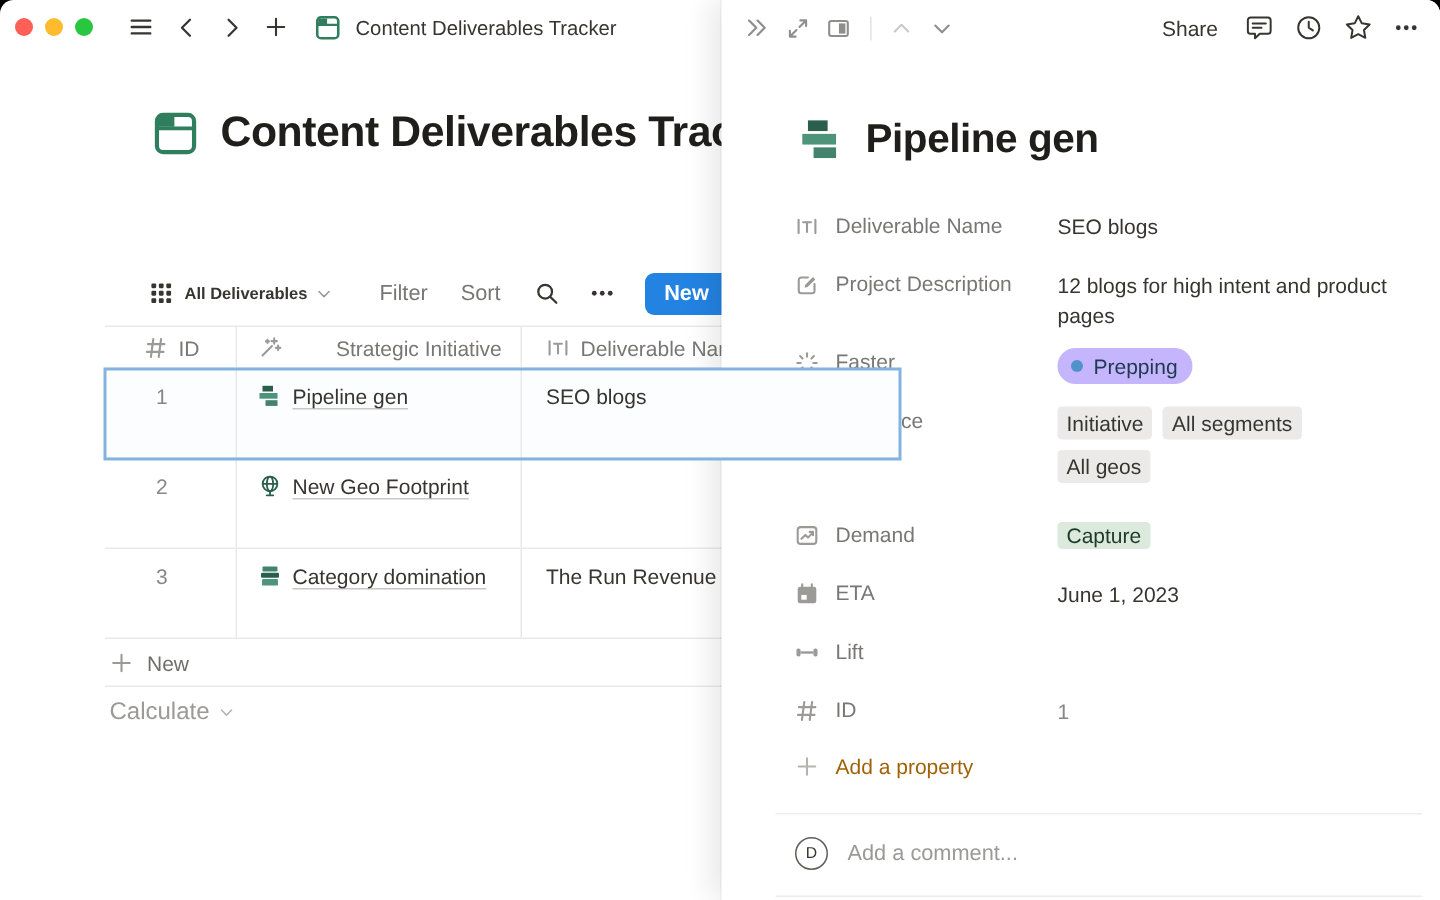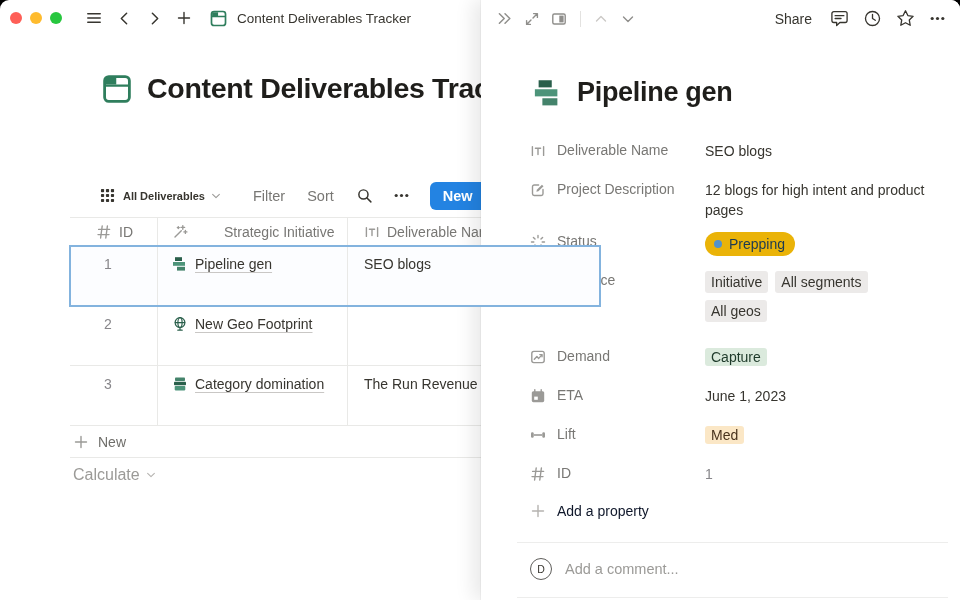--- a/index.html
+++ b/index.html
@@ -63,28 +63,28 @@
   .panel-title { display:flex; align-items:center; gap:14px; margin:40px 0 0 52px; }
   .panel-title h2 { font-size:27px; font-weight:700; letter-spacing:-0.3px; color:#1f1e1b; }
 
   .props { margin:26px 0 0 49px; width:410px; }
   .prop { display:flex; min-height:34px; margin-bottom:5px; }
   .prop.gap-after { margin-bottom:18px; }
   .prop-label { width:175px; display:flex; gap:11px; padding-top:8px; color:#787774; font-size:14px; cursor:pointer; align-items:flex-start; }
   .prop-label .picon { flex:0 0 auto; margin-top:1px; }
   .prop-value { flex:1; padding-top:7px; font-size:14px; max-width:224px; line-height:20px; cursor:pointer; }
   .prop-value.dim { color:#87868a; }
-  .pill { display:inline-flex; align-items:center; gap:7px; background:#eab308; border-radius:999px; padding:2px 10px 2px 9px; font-size:14px; color:#1d3a52; }
+  .pill { display:inline-flex; align-items:center; gap:7px; background:#c4b5fd; border-radius:999px; padding:2px 10px 2px 9px; font-size:14px; color:#1d3a52; }
   .pill .dot { width:8px; height:8px; border-radius:50%; background:#5292cb; }
   .tagwrap { display:flex; flex-wrap:wrap; gap:7px; row-gap:7px; }
   .tag { border-radius:3px; padding:1px 6px; font-size:14px; white-space:nowrap; }
   .tag.gray { background:#eceae9; color:#37352f; }
   .tag.green { background:#dbeadd; color:#1e3a2a; }
   .tag.yellow { background:#fbe7c6; color:#49331d; }
-  .add-prop { display:flex; align-items:center; gap:11px; margin:2px 0 0 49px; color:#0f172a; font-size:14px; cursor:pointer; padding:7px 0; }
+  .add-prop { display:flex; align-items:center; gap:11px; margin:2px 0 0 49px; color:#a16207; font-size:14px; cursor:pointer; padding:7px 0; }
 
   .comment-block { position:absolute; left:36px; bottom:2px; width:431px; }
   .comment-block .hr { border-top:1px solid #ededec; }
   .comment-row { display:flex; align-items:center; gap:13px; padding:15px 0 17px 13px; }
   .avatar { width:22px; height:22px; border-radius:50%; border:1.2px solid #5f5e5b; display:flex; align-items:center; justify-content:center; font-size:10.5px; font-weight:500; color:#37352f; flex:0 0 auto; }
   .comment-ph { color:#9b9a97; font-size:14.5px; }
 
   .picon { width:16px; height:16px; }
 </style>
 </head>
@@ -369,21 +369,21 @@
           </div>
           <div class="prop-value">12 blogs for high intent and product pages</div>
         </div>
         <div class="prop">
           <div class="prop-label">
             <span class="picon">
               <svg width="16" height="16" viewBox="0 0 16 16" fill="none" stroke="currentColor" stroke-width="1.4" stroke-linecap="round" stroke-linejoin="round">
                 <path d="M12.2 8h2.3M10.97 10.97l1.63 1.63M8 12.2v2.3M5.03 10.97L3.4 12.6M3.8 8H1.5M5.03 5.03L3.4 3.4M8 3.8V1.5M10.97 5.03l1.63-1.63"></path>
               </svg>
             </span>
-            <span>Status</span>
+            <span>Faster</span>
           </div>
           <div class="prop-value"><span class="pill"><span class="dot"></span>Prepping</span></div>
         </div>
         <div class="prop gap-after">
           <div class="prop-label">
             <span class="picon">
               <svg width="16" height="16" viewBox="0 0 16 16" fill="currentColor">
                 <circle cx="5.4" cy="5.9" r="2.1"></circle>
                 <path d="M1.6 12.4c.3-2.3 1.9-3.7 3.8-3.7s3.5 1.4 3.8 3.7z"></path>
                 <circle cx="11" cy="5.3" r="1.8"></circle>
@@ -430,21 +430,20 @@
           <div class="prop-label">
             <span class="picon">
               <svg width="16" height="16" viewBox="0 0 16 16" fill="currentColor">
                 <rect x="1" y="5.3" width="2.7" height="5.4" rx="1.2"></rect>
                 <rect x="12.3" y="5.3" width="2.7" height="5.4" rx="1.2"></rect>
                 <rect x="3.7" y="7.2" width="8.6" height="1.6"></rect>
               </svg>
             </span>
             <span>Lift</span>
           </div>
-          <div class="prop-value"><span class="tag yellow">Med</span></div>
         </div>
         <div class="prop">
           <div class="prop-label">
             <span class="picon">
               <svg width="16" height="16" viewBox="0 0 16 16" fill="none" stroke="currentColor" stroke-width="1.4" stroke-linecap="round" stroke-linejoin="round">
                 <path d="M6.2 2L4.6 14M11.4 2L9.8 14M2.6 5.4h11M2 10.6h11"></path>
               </svg>
             </span>
             <span>ID</span>
           </div>

